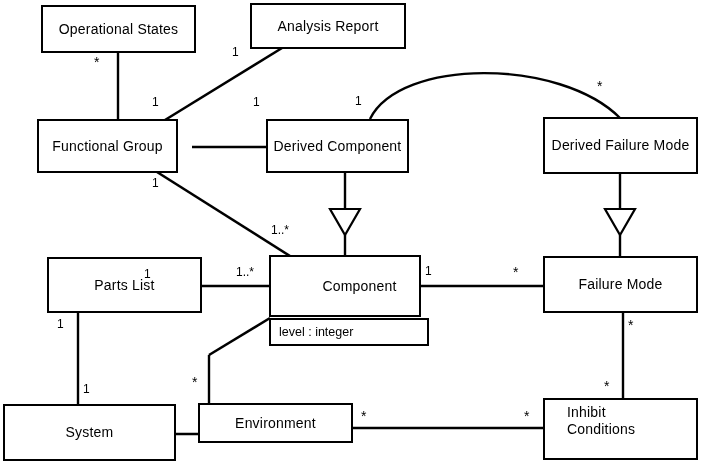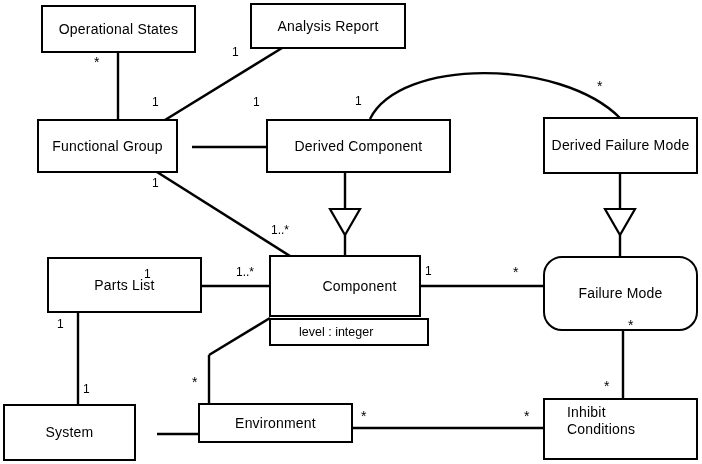--- a/index.html
+++ b/index.html
@@ -54,21 +54,21 @@
   .uml-attr-compartment {
     position: absolute;
     box-sizing: border-box;
     border: 2px solid #000000;
     background: #ffffff;
     display: flex;
     align-items: center;
     justify-content: flex-start;
     font-size: 12.5px;
     color: #000000;
-    padding-left: 28px;
+    padding-left: 8px;
     z-index: 6;
   }
   .mult-label {
     position: absolute;
     font-size: 12px;
     color: #000000;
     background: transparent;
     white-space: nowrap;
     z-index: 7;
     line-height: 1;
@@ -123,44 +123,44 @@
   </div>
 
   <div class="uml-class" style="left:250px; top:3px; width:156px; height:46px;">
     <div class="uml-name-compartment">Analysis Report</div>
   </div>
 
   <div class="uml-class" style="left:37px; top:119px; width:141px; height:54px;">
     <div class="uml-name-compartment">Functional Group</div>
   </div>
 
-  <div class="uml-class" style="left:266px; top:119px; width:185px; height:54px;">
+  <div class="uml-class" style="left:266px; top:119px; width:143px; height:54px;">
     <div class="uml-name-compartment">Derived Component</div>
   </div>
 
   <div class="uml-class" style="left:543px; top:117px; width:155px; height:57px;">
     <div class="uml-name-compartment">Derived Failure Mode</div>
   </div>
 
   <div class="uml-class" style="left:3px; top:257px; width:155px; height:56px;margin-left:44px;">
     <div class="uml-name-compartment">Parts List</div>
   </div>
 
   <div class="uml-class" style="left:269px; top:255px; width:152px; height:62px;padding-left:29px;">
     <div class="uml-name-compartment">Component</div>
   </div>
   <div class="uml-attr-compartment" style="left:269px; top:318px; width:160px; height:28px;">
     <span>level : integer</span>
   </div>
 
-  <div class="uml-class" style="left:543px; top:256px; width:155px; height:75px;border-radius:19px;">
+  <div class="uml-class" style="left:543px; top:256px; width:155px; height:57px;">
     <div class="uml-name-compartment">Failure Mode</div>
   </div>
 
-  <div class="uml-class" style="left:3px; top:404px; width:133px; height:57px;">
+  <div class="uml-class" style="left:3px; top:404px; width:173px; height:57px;">
     <div class="uml-name-compartment">System</div>
   </div>
 
   <div class="uml-class" style="left:198px; top:403px; width:155px; height:40px;">
     <div class="uml-name-compartment">Environment</div>
   </div>
 
   <div class="uml-class" style="left:543px; top:398px; width:155px; height:62px;">
     <div class="uml-name-compartment top-left-text" style="white-space: pre-line;">Inhibit
 Conditions</div>

